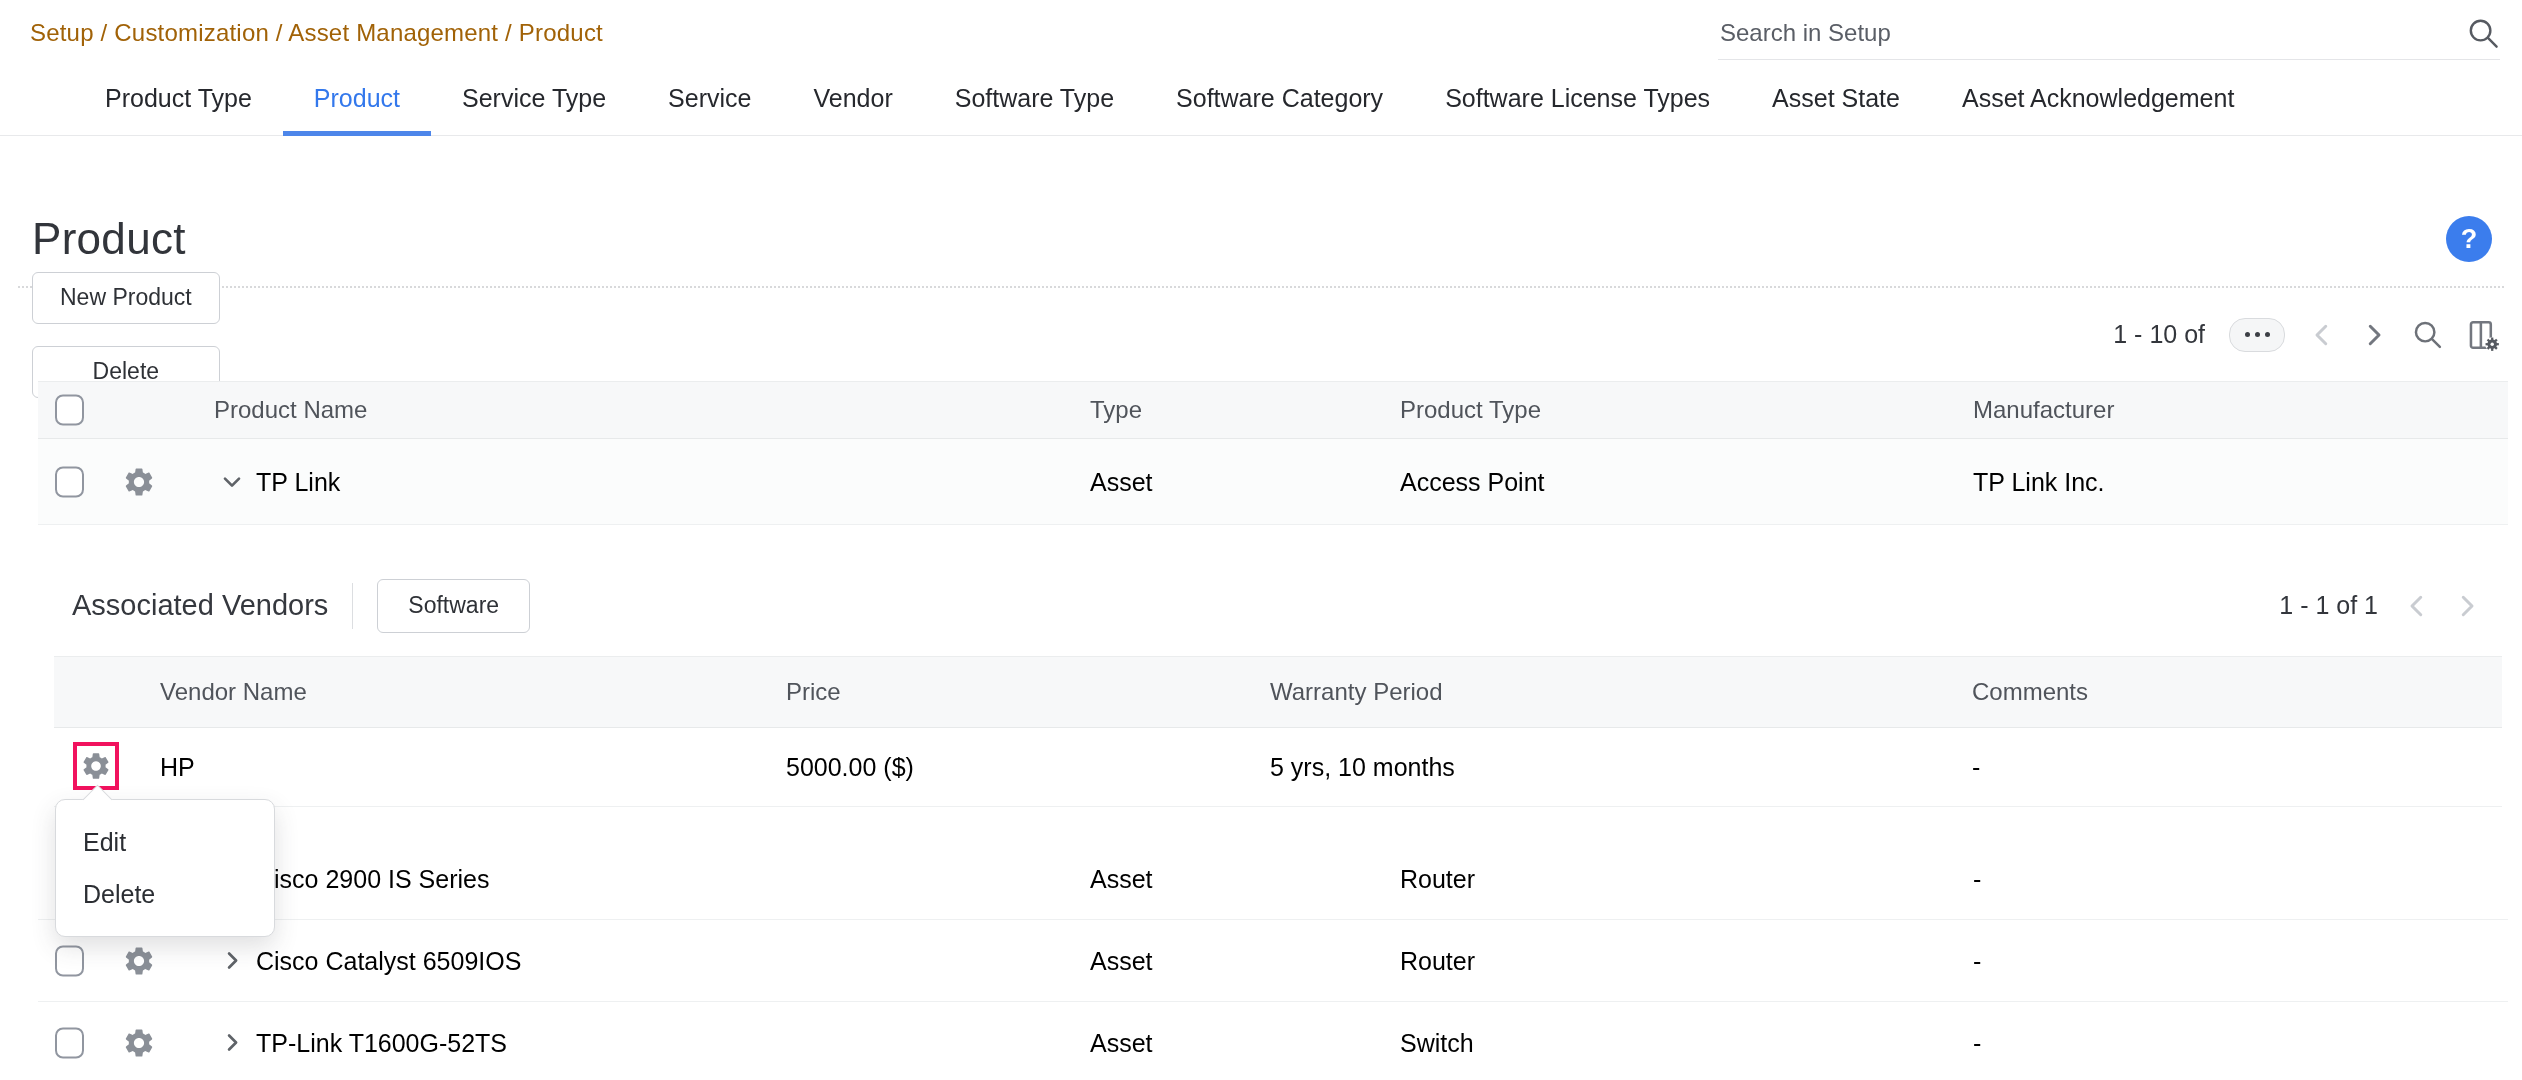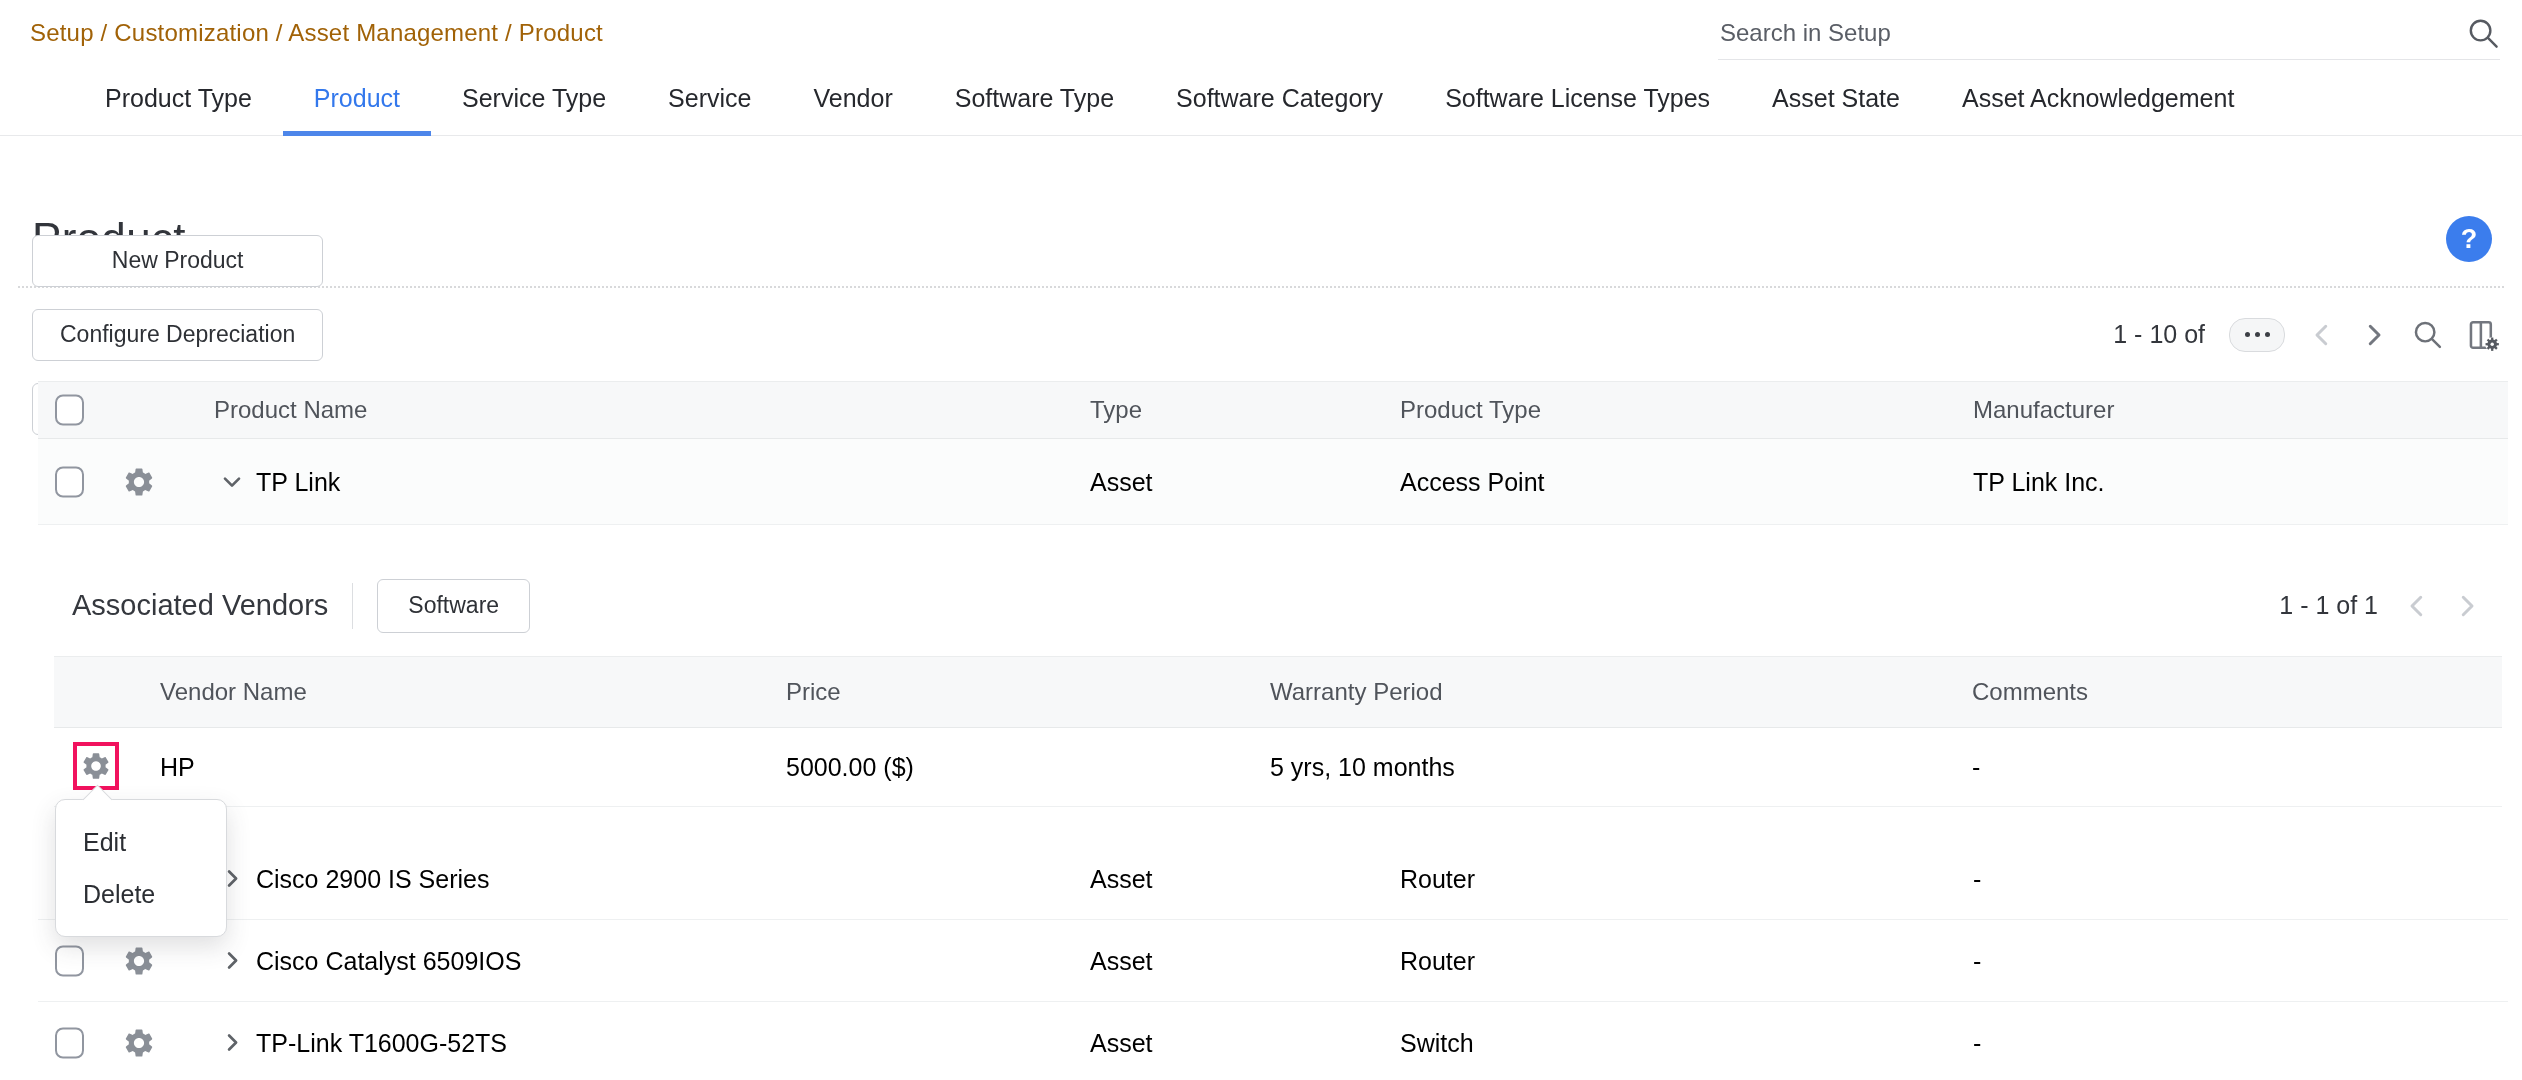--- a/index.html
+++ b/index.html
@@ -65,21 +65,21 @@
   .vendor-table .row{height:78px;}
   .v-name{left:106px;} .v-price{left:732px;} .v-warranty{left:1216px;} .v-comments{left:1918px;}
   .gear-highlight{position:absolute;left:19px;top:14px;width:46px;height:48px;border:4px solid #f1125e;display:flex;align-items:center;justify-content:center;box-sizing:border-box;}
 
   
   .cont-table{margin:0 14px 0 38px;}
   .cont-spacer{height:31px;}
   .cont-table .row{height:81px;}
 
   
-  .popup{position:absolute;left:55px;top:799px;width:172px;background:#fff;border:1px solid #d8dadd;border-radius:10px;box-shadow:0 10px 24px rgba(60,64,70,.16);padding:16px 0;z-index:9;box-sizing:border-box;}
+  .popup{position:absolute;left:55px;top:799px;width:220px;background:#fff;border:1px solid #d8dadd;border-radius:10px;box-shadow:0 10px 24px rgba(60,64,70,.16);padding:16px 0;z-index:9;box-sizing:border-box;}
   .popup::before{content:"";position:absolute;top:-11px;left:31px;width:20px;height:20px;background:#fff;border-left:1px solid #d8dadd;border-top:1px solid #d8dadd;transform:rotate(45deg);}
   .popup .item{height:52px;display:flex;align-items:center;padding-left:27px;font-size:25px;color:#2b2e33;cursor:pointer;}
 
   svg{display:block;}
 </style>
 </head>
 <body>
 
 <div class="page">
 
@@ -111,21 +111,20 @@
 
   <section class="title-row">
     <h1 class="page-title">Product</h1>
     <div class="help">?</div>
   </section>
   <div class="dotted"></div>
 
   <section class="toolbar">
     <div class="btns">
       <button class="btn">New Product</button>
-      <button class="btn">Configure Depreciation</button>
       <button class="btn">Delete</button>
     </div>
     <div class="pager">
       <span class="range">1 - 10 of</span>
       <span class="pill">
           <i></i>
           <i></i>
           <i></i>
         </span>
       <span class="icon">

